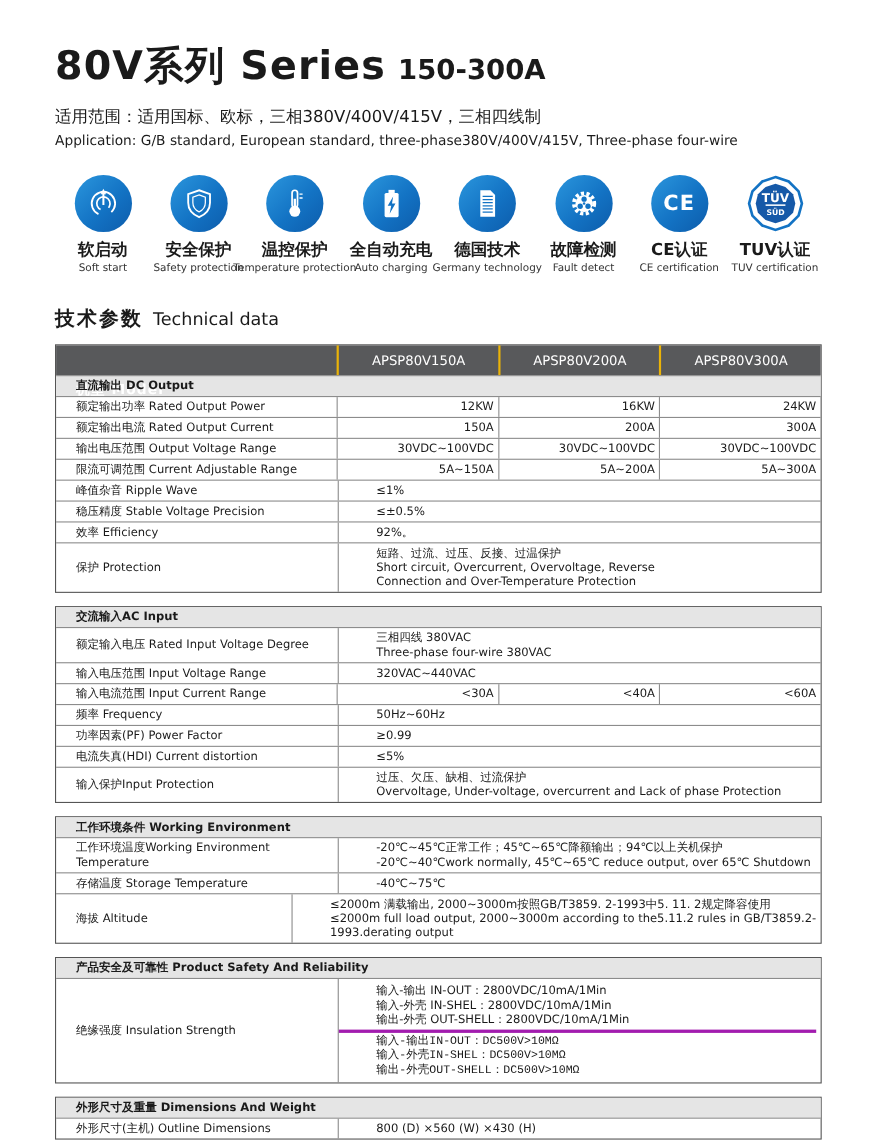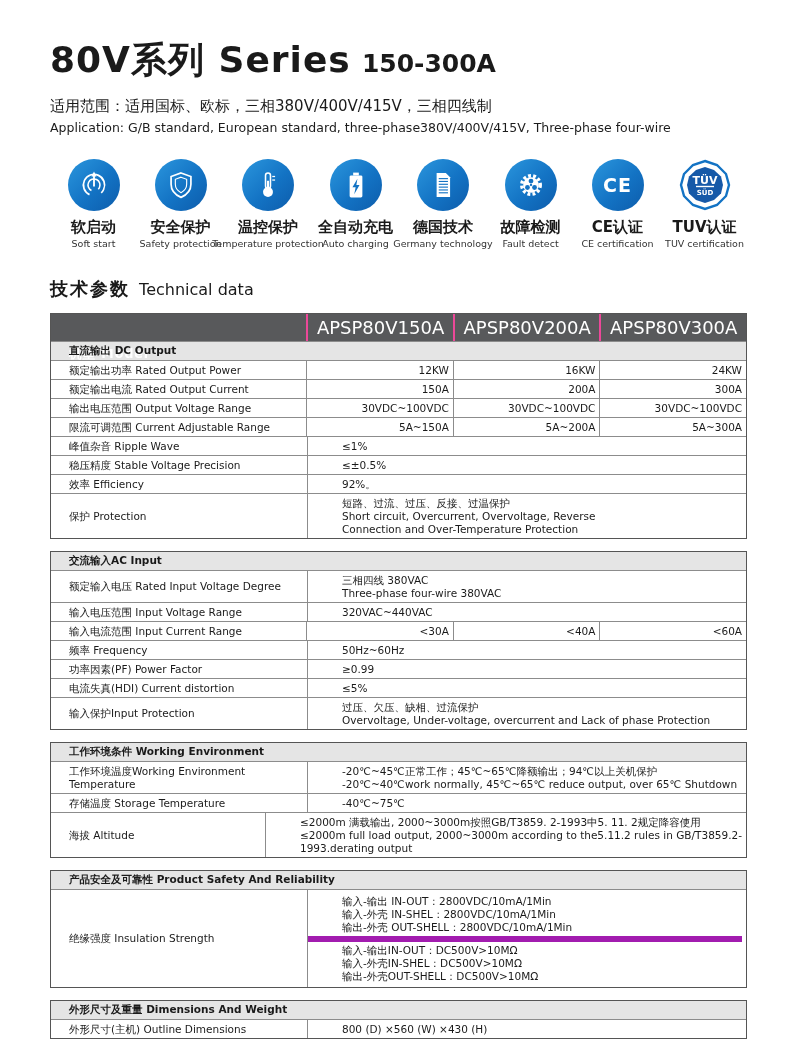--- a/index.html
+++ b/index.html
@@ -33,30 +33,30 @@
 
   
   .tech-title { margin-top:28px; margin-bottom:12px; }
   .tech-cn { font-size:18px; font-weight:bold; letter-spacing:2px; }
   .tech-en { font-size:16px; margin-left:4px; }
 
   
   .spec-table { width:697px; border:1px solid #555; margin-bottom:12px; background:#fff; }
   .model-header { display:flex; background:#58595b; color:#fff; height:27px; align-items:stretch; }
   .mh-label { width:256px; display:flex; align-items:center; padding-left:18px; font-size:12.5px; font-weight:bold; letter-spacing:1px;margin-top:40px; }
-  .mh-model { width:147px; display:flex; align-items:center; justify-content:center; font-size:18px; border-left:2px solid #ec4899; }
+  .mh-model { width:147px; display:flex; align-items:center; justify-content:center; font-size:12px; border-left:2px solid #eab308; }
   .section-row { background:#e5e5e5; font-size:10.5px; font-weight:bold; padding:2px 0 2px 18px; border-top:1px solid #8c8c8c; }
   .spec-table > .section-row:first-child { border-top:none; }
   .row { display:flex; border-top:1px solid #8c8c8c; align-items:stretch; }
   .label-cell { width:256px; padding:2.5px 6px 2.5px 18px; display:flex; align-items:center; font-size:10.5px; line-height:13px; }
   .val-cell { border-left:1px solid #8c8c8c; font-size:10.5px; line-height:13px; display:flex; flex-direction:column; justify-content:center; padding:2.5px 4px; }
   .val-cell.single { width:147px; align-items:flex-end; text-align:center; }
   .val-cell.spanall { flex:1; padding-left:34px; }
   .stack-block { padding:2px 0; }
-  .stack-sep { border-top:6px solid #a21caf; margin-left:-34px; padding-left:34px; }
+  .stack-sep { border-top:3px solid #a21caf; margin-left:-34px; padding-left:34px;font-family:Liberation Mono, monospace; }
   .line { white-space:nowrap; }
 </style>
 </head>
 <body>
 
 <div class="page">
 
   <div class="title-row">
     <span class="title-main">80V系列 Series</span>
     <span class="title-range">150-300A</span>

